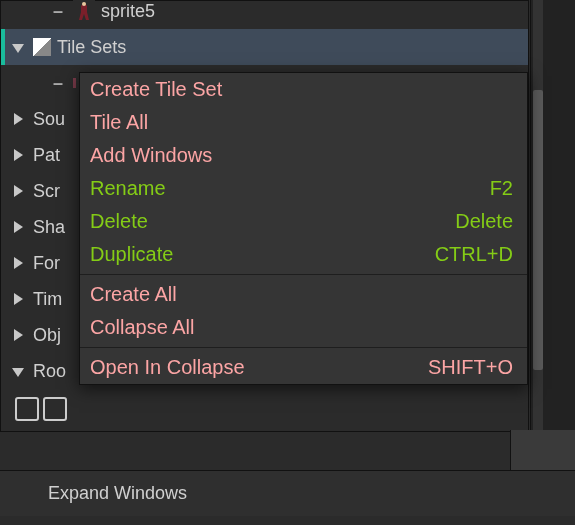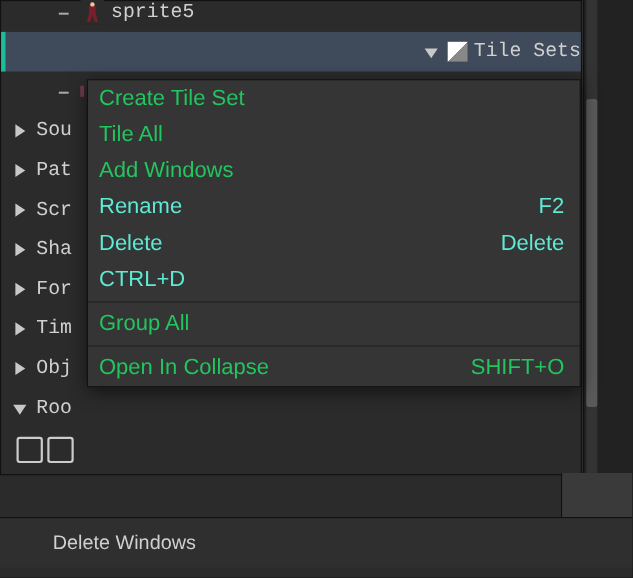--- a/index.html
+++ b/index.html
@@ -1,37 +1,37 @@
 <!DOCTYPE html>
 <html><head>
 <meta charset="utf-8">
 <style>
   html,body{margin:0;padding:0;background:#1a1a1a;font-family:"Segoe UI",Arial,sans-serif;font-size:18px;color:#d0d0d0;overflow:hidden;}
   .app{position:relative;width:575px;height:525px;background:#2b2b2b;overflow:hidden;}
   .tree{position:absolute;left:0;top:0;width:527px;height:430px;background:#2b2b2b;border:1px solid #111;}
   .row{display:flex;align-items:center;height:36px;padding-left:8px;gap:6px;}
   .row .tw{width:18px;display:inline-flex;justify-content:center;color:#aaa;}
   .row .icon{width:18px;height:18px;display:inline-block;}
-  .row .label{white-space:nowrap;font-family:Liberation Mono, monospace;}
+  .row .label{white-space:nowrap;}
   .row.sel{background:#3f4b5a;}
   .row.sel .accent{position:absolute;left:0;width:4px;height:36px;background:#1abc9c;}
   .indent-2{padding-left:48px;}
   .sprite-thumb{width:22px;height:22px;display:inline-block;}
   .sprite-thumb svg{display:block;}
   .tileset-glyph{width:18px;height:18px;background:linear-gradient(135deg,#fff 50%,#888 50%);}
   .boxes{position:absolute;left:14px;top:396px;display:flex;gap:4px;}
   .boxes .bx{width:20px;height:20px;border:2px solid #ccc;border-radius:3px;}
   .recent{position:absolute;left:0;top:470px;width:575px;height:45px;background:#2f2f2f;border-top:1px solid #111;display:flex;align-items:center;padding-left:48px;}
   .scrollgutter{position:absolute;right:0;top:0;width:44px;height:430px;background:#222;border-left:1px solid #111;}
   .scrolltrack{position:absolute;right:32px;top:0;width:10px;height:430px;background:#333;}
   .scrollthumb{position:absolute;right:32px;top:90px;width:10px;height:280px;background:#5a5a5a;border-radius:2px;}
   .rightstripe{position:absolute;right:0;top:430px;width:64px;height:40px;background:#3a3a3a;border-left:1px solid #111;}
   .ctx{position:absolute;left:79px;top:72px;width:447px;background:#353535;border:1px solid #111;box-shadow:0 4px 16px rgba(0,0,0,.6);}
-  .ctx .item{display:flex;justify-content:space-between;align-items:center;padding:5px 14px 5px 10px;font-size:20px;color:#22c55e;}
-  .ctx .item.disabled{color:#5eead4;}
+  .ctx .item{display:flex;justify-content:space-between;align-items:center;padding:5px 14px 5px 10px;font-size:20px;color:#fca5a5;}
+  .ctx .item.disabled{color:#84cc16;}
   .ctx .sep{height:1px;background:#1e1e1e;margin:3px 0;}
   .tri-right::before{content:"";display:inline-block;width:0;height:0;border-top:6px solid transparent;border-bottom:6px solid transparent;border-left:9px solid #c8c8c8;}
   .tri-down::before{content:"";display:inline-block;width:0;height:0;border-left:6px solid transparent;border-right:6px solid transparent;border-top:9px solid #c8c8c8;}
   .dash{color:#777;font-weight:bold;}
 </style>
 </head>
 <body>
 
 <div class="app">
 
@@ -42,21 +42,21 @@
       <span class="sprite-thumb">
         <svg viewBox="0 0 22 22">
             <rect x="0" y="0" width="22" height="22" fill="#2b2b2b"></rect>
             <path d="M11 2 L8 6 L8 12 L6 20 L9 20 L11 14 L13 20 L16 20 L14 12 L14 6 Z" fill="#7a1f2a"></path>
             <circle cx="11" cy="4" r="2" fill="#e8c9a0"></circle>
           </svg>
       </span>
       <span class="label">sprite5</span>
     </div>
 
-    <div class="row sel" style="position:relative;justify-content:flex-end;">
+    <div class="row sel" style="position:relative;">
       <span class="accent"></span>
       <span class="tw">
           <span class="tri-down"></span>
         </span>
       <span class="tileset-glyph"></span>
       <span class="label">Tile Sets</span>
     </div>
 
     <div class="row indent-2">
       <span class="tw dash">–</span>
@@ -118,21 +118,21 @@
       <span class="bx"></span>
     </div>
   </div>
 
   <div class="scrollgutter"></div>
   <div class="scrolltrack"></div>
   <div class="scrollthumb"></div>
   <div class="rightstripe"></div>
 
   <div class="recent">
-    <span>Delete Windows</span>
+    <span>Expand Windows</span>
 
   </div>
 
   <div class="ctx">
     <div class="item">
       <span>Create Tile Set</span>
     </div>
     <div class="item">
       <span>Tile All</span>
     </div>
@@ -141,25 +141,29 @@
     </div>
     <div class="item disabled">
       <span>Rename</span>
       <span>F2</span>
     </div>
     <div class="item disabled">
       <span>Delete</span>
       <span>Delete</span>
     </div>
     <div class="item disabled">
+      <span>Duplicate</span>
       <span>CTRL+D</span>
     </div>
     <div class="sep"></div>
     <div class="item">
-      <span>Group All</span>
+      <span>Create All</span>
+    </div>
+    <div class="item">
+      <span>Collapse All</span>
     </div>
     <div class="sep"></div>
     <div class="item">
       <span>Open In Collapse</span>
       <span>SHIFT+O</span>
     </div>
   </div>
 
 </div>
 

